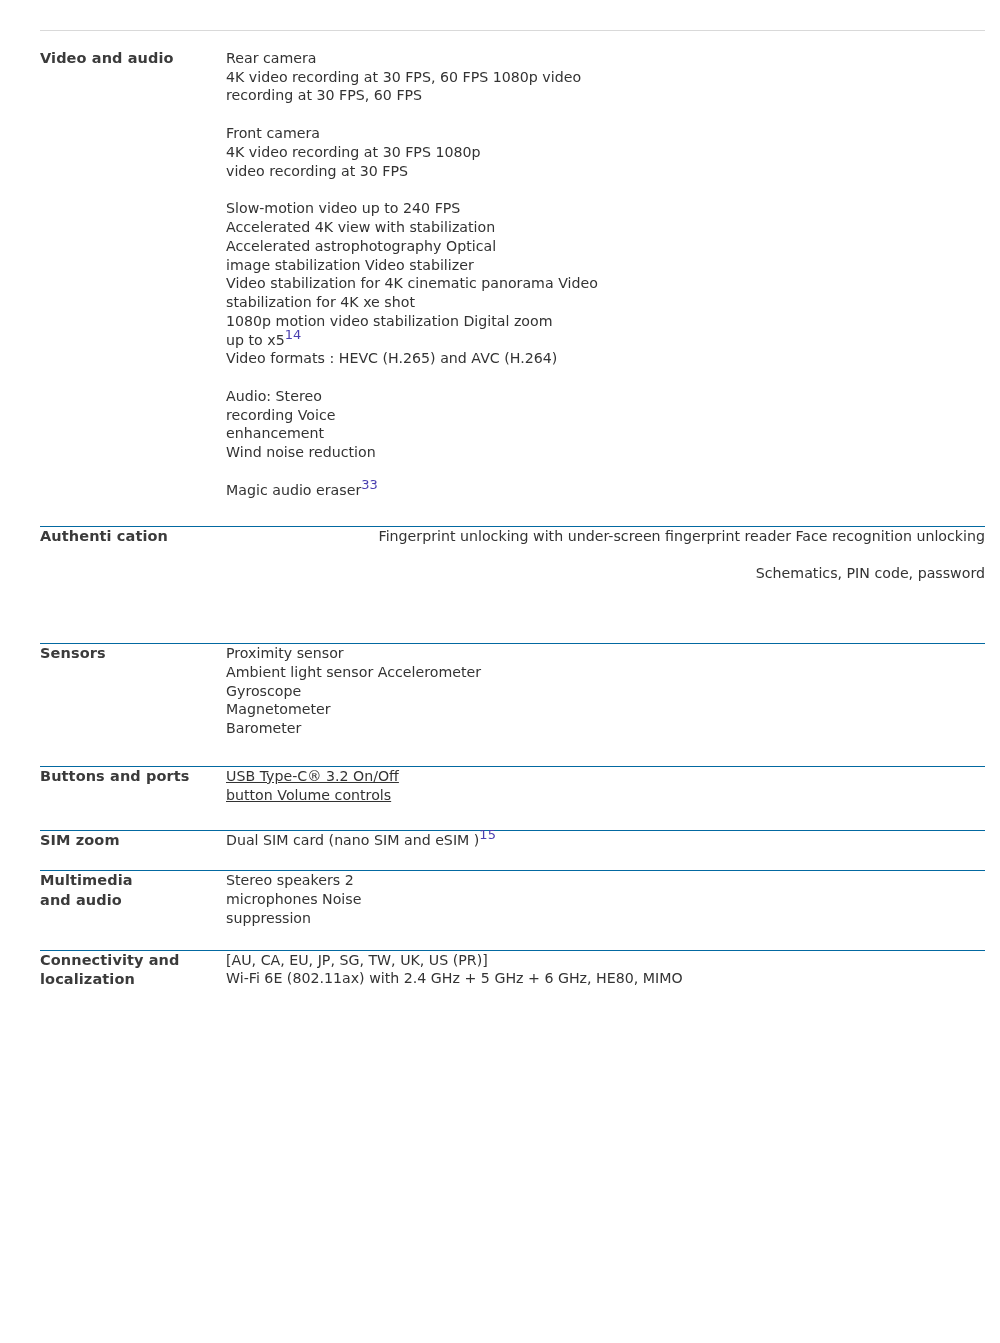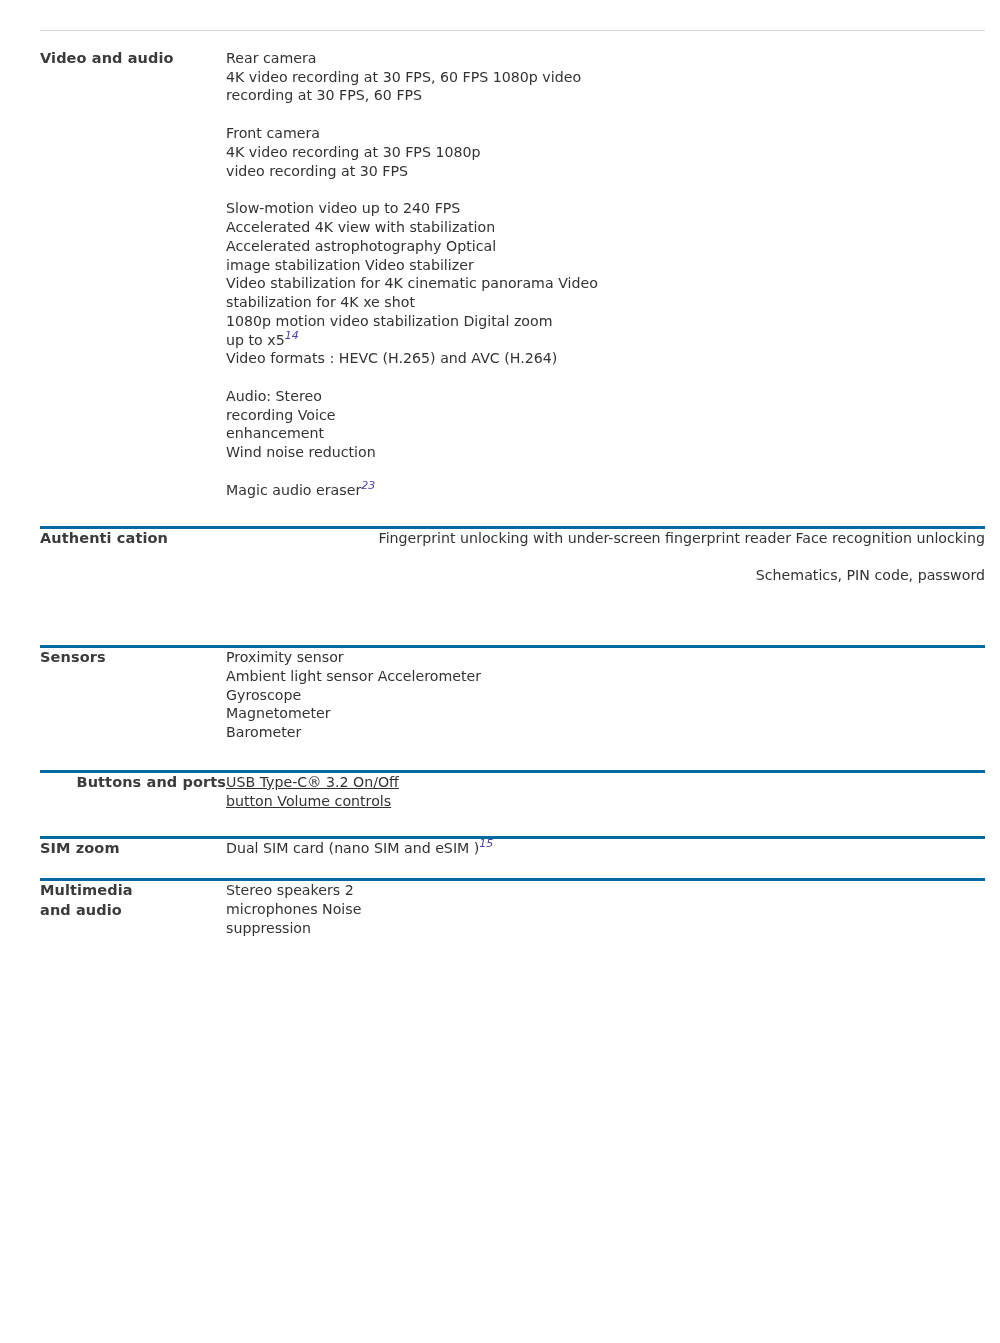--- a/index.html
+++ b/index.html
@@ -23,21 +23,21 @@
   }
   .spec-table {
     position: absolute;
     left: 40px;
     top: 30px;
     width: 945px;
     border-collapse: collapse;
     table-layout: fixed;
   }
   .spec-table tr {
-    border-top: 3px solid #0369a1;
+    border-top: 1px solid #0369a1;
   }
   .spec-table tr:first-child {
     border-top: 1px solid #d9d9d9;
     margin-left: 23px;
   }
   .spec-table td {
     vertical-align: top;
     padding: 0;
     border: none;
   }
@@ -60,34 +60,33 @@
     box-sizing: border-box;
   }
   .line {
     white-space: pre-wrap;
     min-height: 1px;
   }
   .blank {
     height: 19px;
   }
   sup {
-    font-size: 11px;
+    font-size: 13px;
     color: #4a3fb0;
     vertical-align: super;
     line-height: 0;
-    font-style: italic;
   }
   .row-videoaudio .label-cell { padding-top: 18px; }
   .row-videoaudio .value-cell { padding-top: 18px; padding-bottom: 26px; }
   .row-auth .value-cell { padding-bottom: 60px; text-align: right; }
   .row-auth .label-cell { padding-bottom: 60px; }
   .row-sensors .value-cell { padding-bottom: 28px; }
   .row-sensors .label-cell { padding-bottom: 28px; }
   .row-buttons .value-cell { padding-bottom: 26px; text-decoration: underline; }
-  .row-buttons .label-cell { padding-bottom: 26px; text-align: right; }
+  .row-buttons .label-cell { padding-bottom: 26px; }
   .row-sim .value-cell { padding-bottom: 20px; margin-top: 32px; }
   .row-sim .label-cell { padding-bottom: 20px; }
   .row-multimedia .value-cell { padding-bottom: 22px; }
   .row-multimedia .label-cell { padding-bottom: 22px; }
   .row-connect .value-cell { padding-bottom: 30px; }
   .row-connect .label-cell { padding-bottom: 30px; }
 </style>
 </head>
 <body>
 
@@ -114,21 +113,21 @@
             <div class="line">stabilization for 4K xe shot</div>
             <div class="line">1080p motion video stabilization Digital zoom</div>
             <div class="line">up to x5<sup>14</sup></div>
             <div class="line">Video formats : HEVC (H.265) and AVC (H.264)</div>
             <div class="line blank">&nbsp;</div>
             <div class="line">Audio: Stereo</div>
             <div class="line">recording Voice</div>
             <div class="line">enhancement</div>
             <div class="line">Wind noise reduction</div>
             <div class="line blank">&nbsp;</div>
-            <div class="line">Magic audio eraser<sup>23</sup></div>
+            <div class="line">Magic audio eraser<sup>33</sup></div>
           </td>
       </tr>
 
       <tr class="row-auth">
         <td class="label-cell">Authenti cation</td>
         <td class="value-cell">
             <div class="line">Fingerprint unlocking with under-screen fingerprint reader Face recognition unlocking</div>
             <div class="line blank">&nbsp;</div>
             <div class="line">Schematics, PIN code, password</div>
           </td>
@@ -162,16 +161,23 @@
 
       <tr class="row-multimedia">
         <td class="label-cell">Multimedia<br>and audio</td>
         <td class="value-cell">
             <div class="line">Stereo speakers 2</div>
             <div class="line">microphones Noise</div>
             <div class="line">suppression</div>
           </td>
       </tr>
 
+      <tr class="row-connect">
+        <td class="label-cell">Connectivity and<br>localization</td>
+        <td class="value-cell">
+            <div class="line">[AU, CA, EU, JP, SG, TW, UK, US (PR)]</div>
+            <div class="line">Wi-Fi 6E (802.11ax) with 2.4 GHz + 5 GHz + 6 GHz, HE80, MIMO</div>
+          </td>
+      </tr>
 
     </tbody>
   </table>
 </div>
 
 </body></html>

